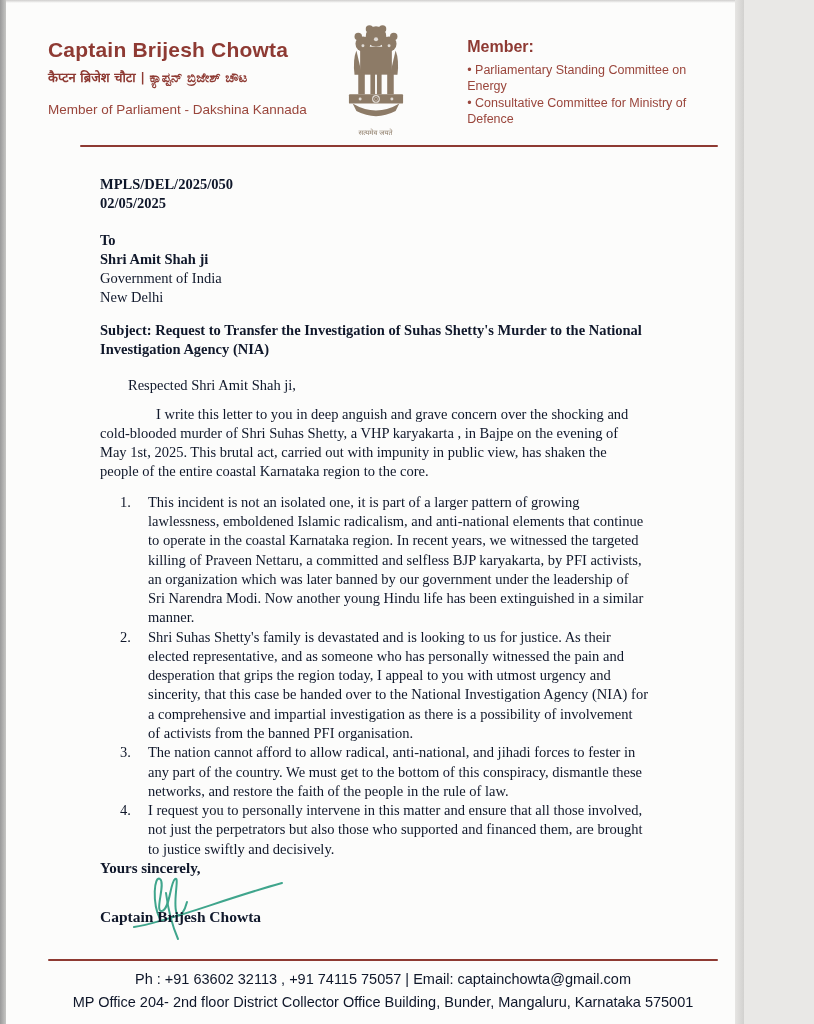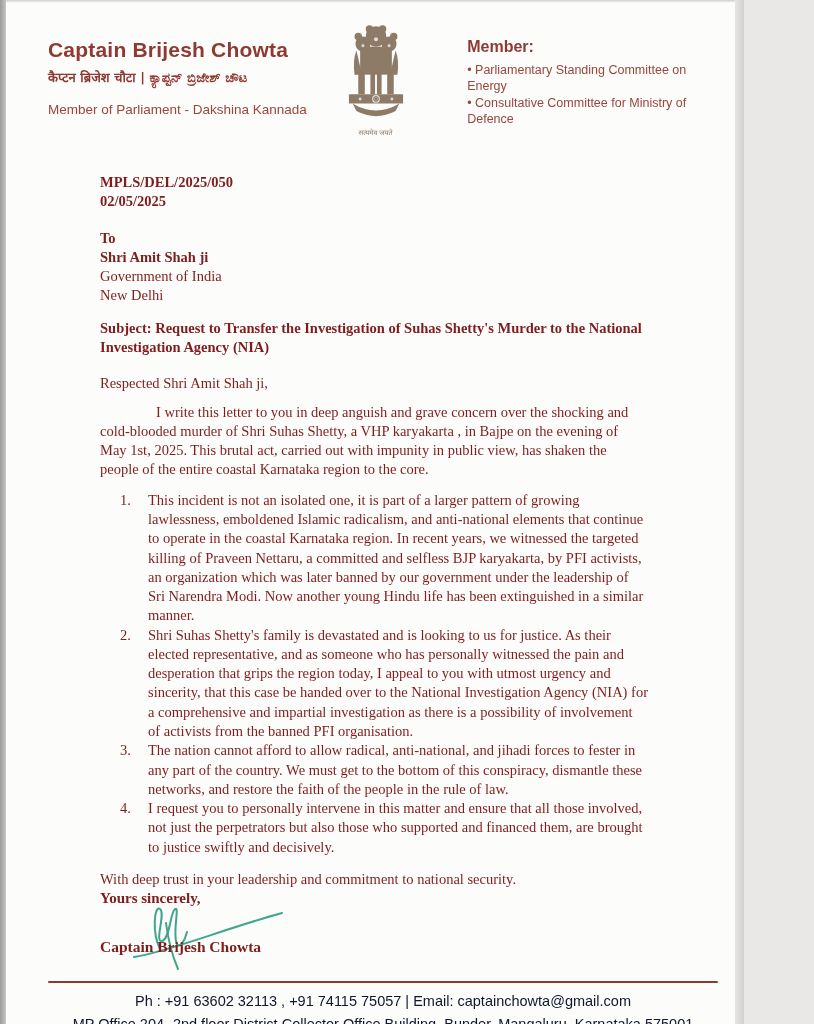--- a/index.html
+++ b/index.html
@@ -32,26 +32,26 @@
   .header-right { margin-left:44px; padding-top:28px; }
   .member-heading { font-family:"Liberation Sans", sans-serif; font-weight:700;
     font-size:16px; color:#8e3a33; margin-bottom:7px; }
   .member-item { font-family:"Liberation Sans", sans-serif; font-size:12.5px;
     color:#9a463c; line-height:1.25; margin-top:2px; }
   .member-item::before { content:"\2022\00a0"; }
   .header-rule { height:2px; background:#8e3a32; margin:8px 26px 0 80px; border-radius:1px; }
 
   
   .letter { padding:28px 96px 0 100px; font-size:14.5px; line-height:1.33;
-    color:#7f1d1d; }
+    color:#0f172a; }
   .ref-block { font-weight:700; margin-bottom:17px; }
   .to-block { margin-bottom:13px; }
   .bold { font-weight:700; }
   .subject { font-weight:700; margin-bottom:17px; max-width:612px; }
-  .salutation { margin-bottom:9px; }
+  .salutation { margin-bottom:9px;margin-left:28px; }
   .para-opening { text-indent:56px; margin-bottom:11px; max-width:620px; }
   .points { margin-left:20px; max-width:600px; }
   .point { display:flex; }
   .point-num { width:28px; flex:none; }
   .point-text { flex:1; }
   .closing { margin-top:13px; }
   .sig-block { position:relative; height:92px; }
   .valediction { font-weight:700; font-size:15px; }
   .signature-svg { position:absolute; left:24px; top:4px; }
   .signatory { font-weight:700; font-size:15.5px; position:absolute; top:48px; left:0; }
@@ -157,21 +157,20 @@
       <div class="point">
         <span class="point-num">3.</span>
         <span class="point-text">The nation cannot afford to allow radical, anti-national, and jihadi forces to fester in any part of the country. We must get to the bottom of this conspiracy, dismantle these networks, and restore the faith of the people in the rule of law.</span>
       </div>
       <div class="point">
         <span class="point-num">4.</span>
         <span class="point-text">I request you to personally intervene in this matter and ensure that all those involved, not just the perpetrators but also those who supported and financed them, are brought to justice swiftly and decisively.</span>
       </div>
     </div>
 
-    <div class="closing">With deep trust in your leadership and commitment to national security.</div>
 
     <div class="sig-block">
       <div class="valediction">Yours sincerely,</div>
       <svg class="signature-svg" width="170" height="78" viewBox="0 0 170 78">
         <g fill="none" stroke="#3fa58c" stroke-width="2" stroke-linecap="round">
           <path d="M36,56 C28,40 30,12 36,16 C42,20 30,50 38,48 C46,46 46,20 51,16 C56,12 48,42 53,51 C56,56 61,47 63,39"></path>
           <path d="M10,64 C40,60 100,36 158,20"></path>
           <path d="M42,30 C44,46 48,62 54,76"></path>
         </g>
       </svg>

